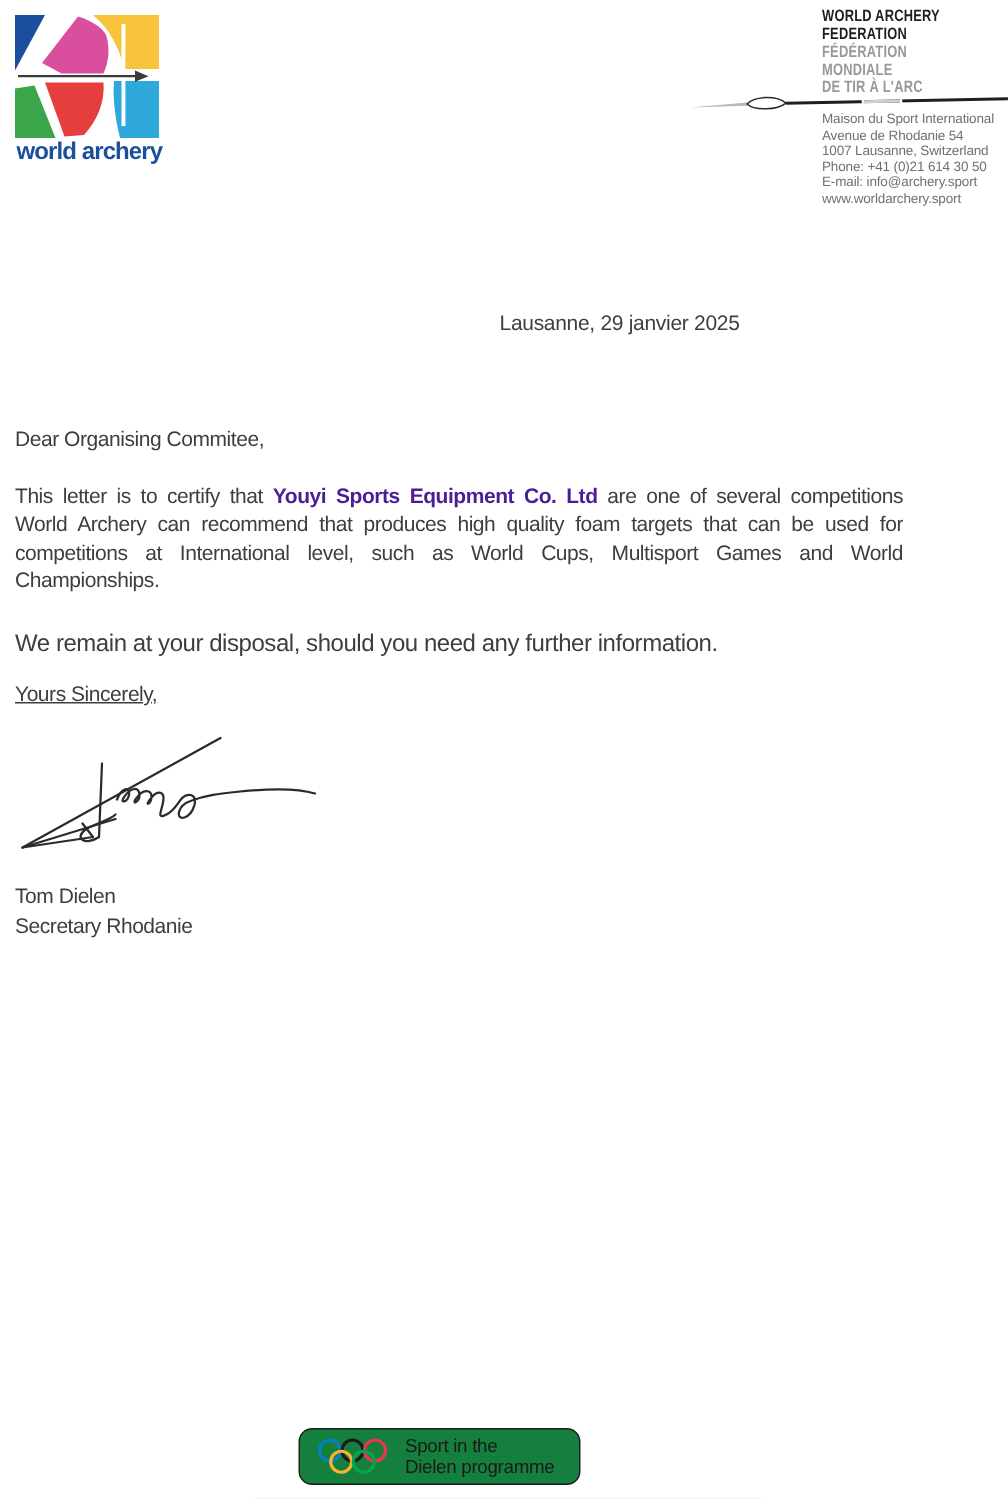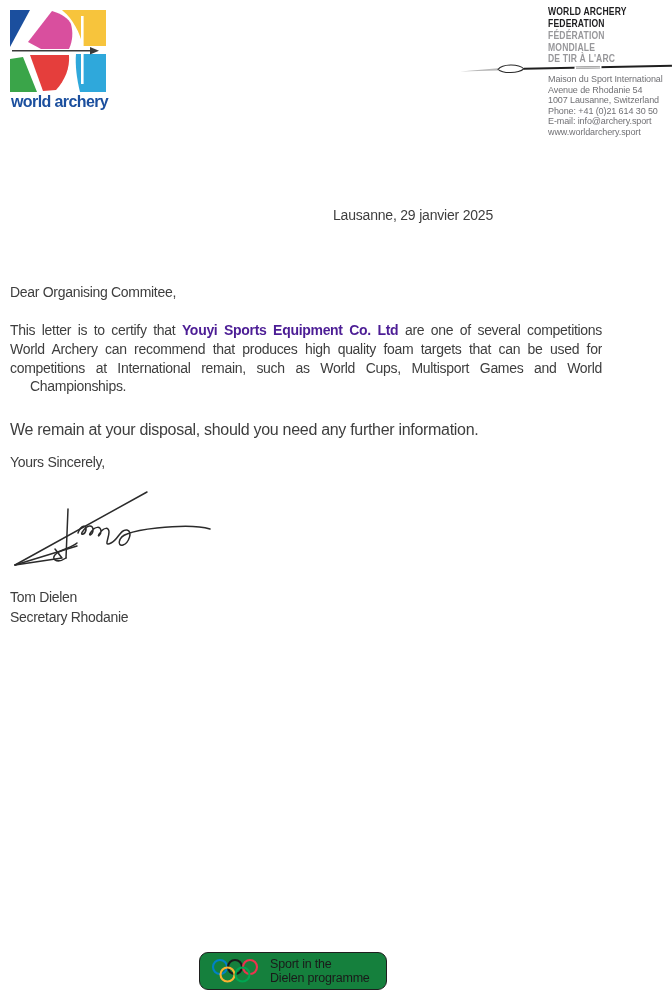--- a/index.html
+++ b/index.html
@@ -26,24 +26,24 @@
     color:#707074;letter-spacing:-0.1px;white-space:nowrap;
   }
   
   .dateline{position:absolute;left:333px;top:207px;font-size:14px;letter-spacing:-0.2px;}
   .salutation{position:absolute;left:10px;top:284px;font-size:14px;letter-spacing:-0.3px;}
   .body-par{
     position:absolute;left:10px;top:321px;width:592px;font-size:14px;
     letter-spacing:-0.3px;line-height:18.8px;
   }
   .body-par .jline{text-align:justify;text-align-last:justify;height:18.8px;overflow:hidden;}
-  .body-par .lline{text-align:left;height:18.8px;overflow:hidden;margin-left:20px;}
+  .body-par .lline{text-align:left;height:18.8px;overflow:hidden;}
   .body-par b{color:#4c1d95;}
   .par2{position:absolute;left:10px;top:421px;font-size:16px;letter-spacing:-0.3px;}
-  .closing{position:absolute;left:10px;top:454px;font-size:14px;letter-spacing:-0.3px;}
+  .closing{position:absolute;left:10px;top:454px;font-size:14px;letter-spacing:-0.3px;text-decoration:underline;}
   .signature-svg{position:absolute;left:5px;top:485px;}
   .signer{position:absolute;left:10px;top:588px;font-size:14px;letter-spacing:-0.3px;line-height:19.5px;}
   
   .badge{
     position:absolute;left:199px;top:952px;width:188px;height:38px;box-sizing:border-box;
     border:1.4px solid #1f1f1f;border-radius:9px;display:flex;align-items:center;
     padding:0 8px 0 11px;gap:9px;background:#15803d;
   }
   .badge-text{font-size:12.5px;line-height:14.5px;color:#1a1a1a;letter-spacing:-0.2px;white-space:nowrap;}
 </style>
@@ -93,21 +93,21 @@
     <div>www.worldarchery.sport</div>
   </div>
 
   <div class="dateline">Lausanne, 29 janvier 2025</div>
 
   <div class="salutation">Dear Organising Commitee,</div>
 
   <div class="body-par">
     <div class="jline"><span>This letter is to certify that </span><b>Youyi Sports Equipment Co. Ltd</b><span> are one of several competitions</span></div>
     <div class="jline">World Archery can recommend that produces high quality foam targets that can be used for</div>
-    <div class="jline">competitions at International remain, such as World Cups, Multisport Games and World</div>
+    <div class="jline">competitions at International level, such as World Cups, Multisport Games and World</div>
     <div class="lline">Championships.</div>
   </div>
 
   <div class="par2">We remain at your disposal, should you need any further information.</div>
 
   <div class="closing">Yours Sincerely,</div>
 
   <svg class="signature-svg" width="220" height="85" viewBox="0 0 220 85">
     <g fill="none" stroke="#2b2b2b" stroke-width="1.5" stroke-linecap="round" stroke-linejoin="round">
       <path d="M10,80 L142,7"></path>

